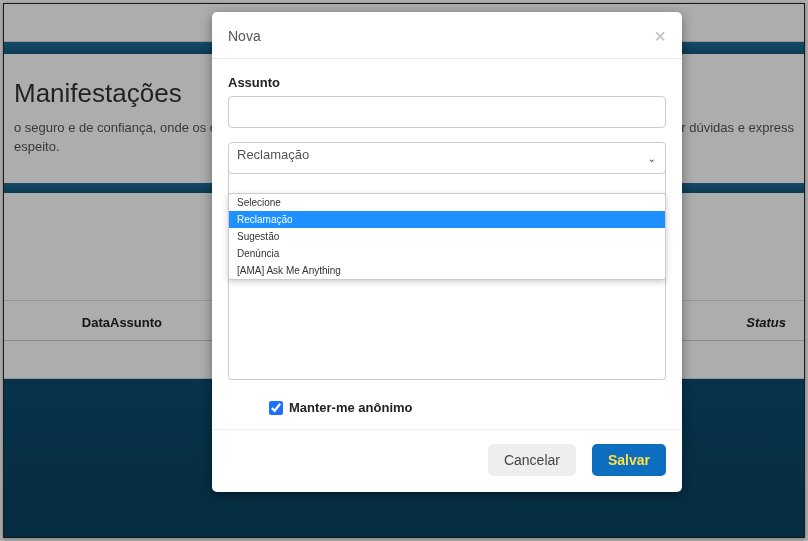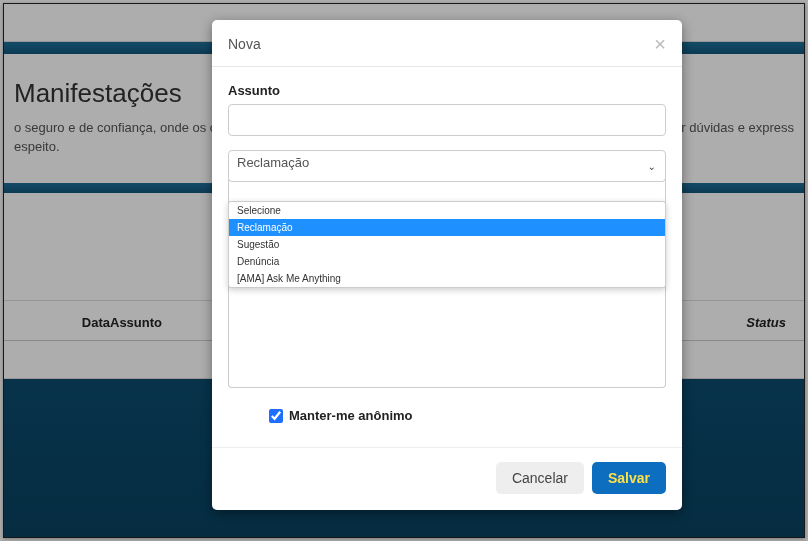--- a/index.html
+++ b/index.html
@@ -69,21 +69,21 @@
     background: linear-gradient(#0b4b6e, #083a55);
   }
 
   
   .overlay {
     position: absolute; inset: 0;
     background: rgba(0,0,0,0.32);
   }
   .modal {
     position: absolute;
-    left: 212px; top: 20px;
+    left: 212px; top: 12px;
     width: 470px;
     background: #fff;
     border-radius: 5px;
     box-shadow: 0 3px 12px rgba(0,0,0,0.4);
     display: flex;
     flex-direction: column;
   }
   .modal-header {
     display: flex;
     justify-content: space-between;
@@ -177,24 +177,24 @@
     margin-left: 41px;
   }
   .check-row input[type="checkbox"] {
     width: 14px; height: 14px;
     accent-color: #1e6fff;
   }
 
   .modal-footer {
     display: flex;
     justify-content: flex-end;
-    gap: 8px;
+    gap: 16px;
     padding: 14px 16px 16px 16px;
     border-top: 1px solid #eee;
-    margin-top: 20px;
+    margin-top: 10px;
   }
   .btn {
     font-size: 14px;
     padding: 8px 16px;
     border-radius: 5px;
     cursor: pointer;
     border: none;
   }
   .btn-secondary {
     background: #eeeeee;

